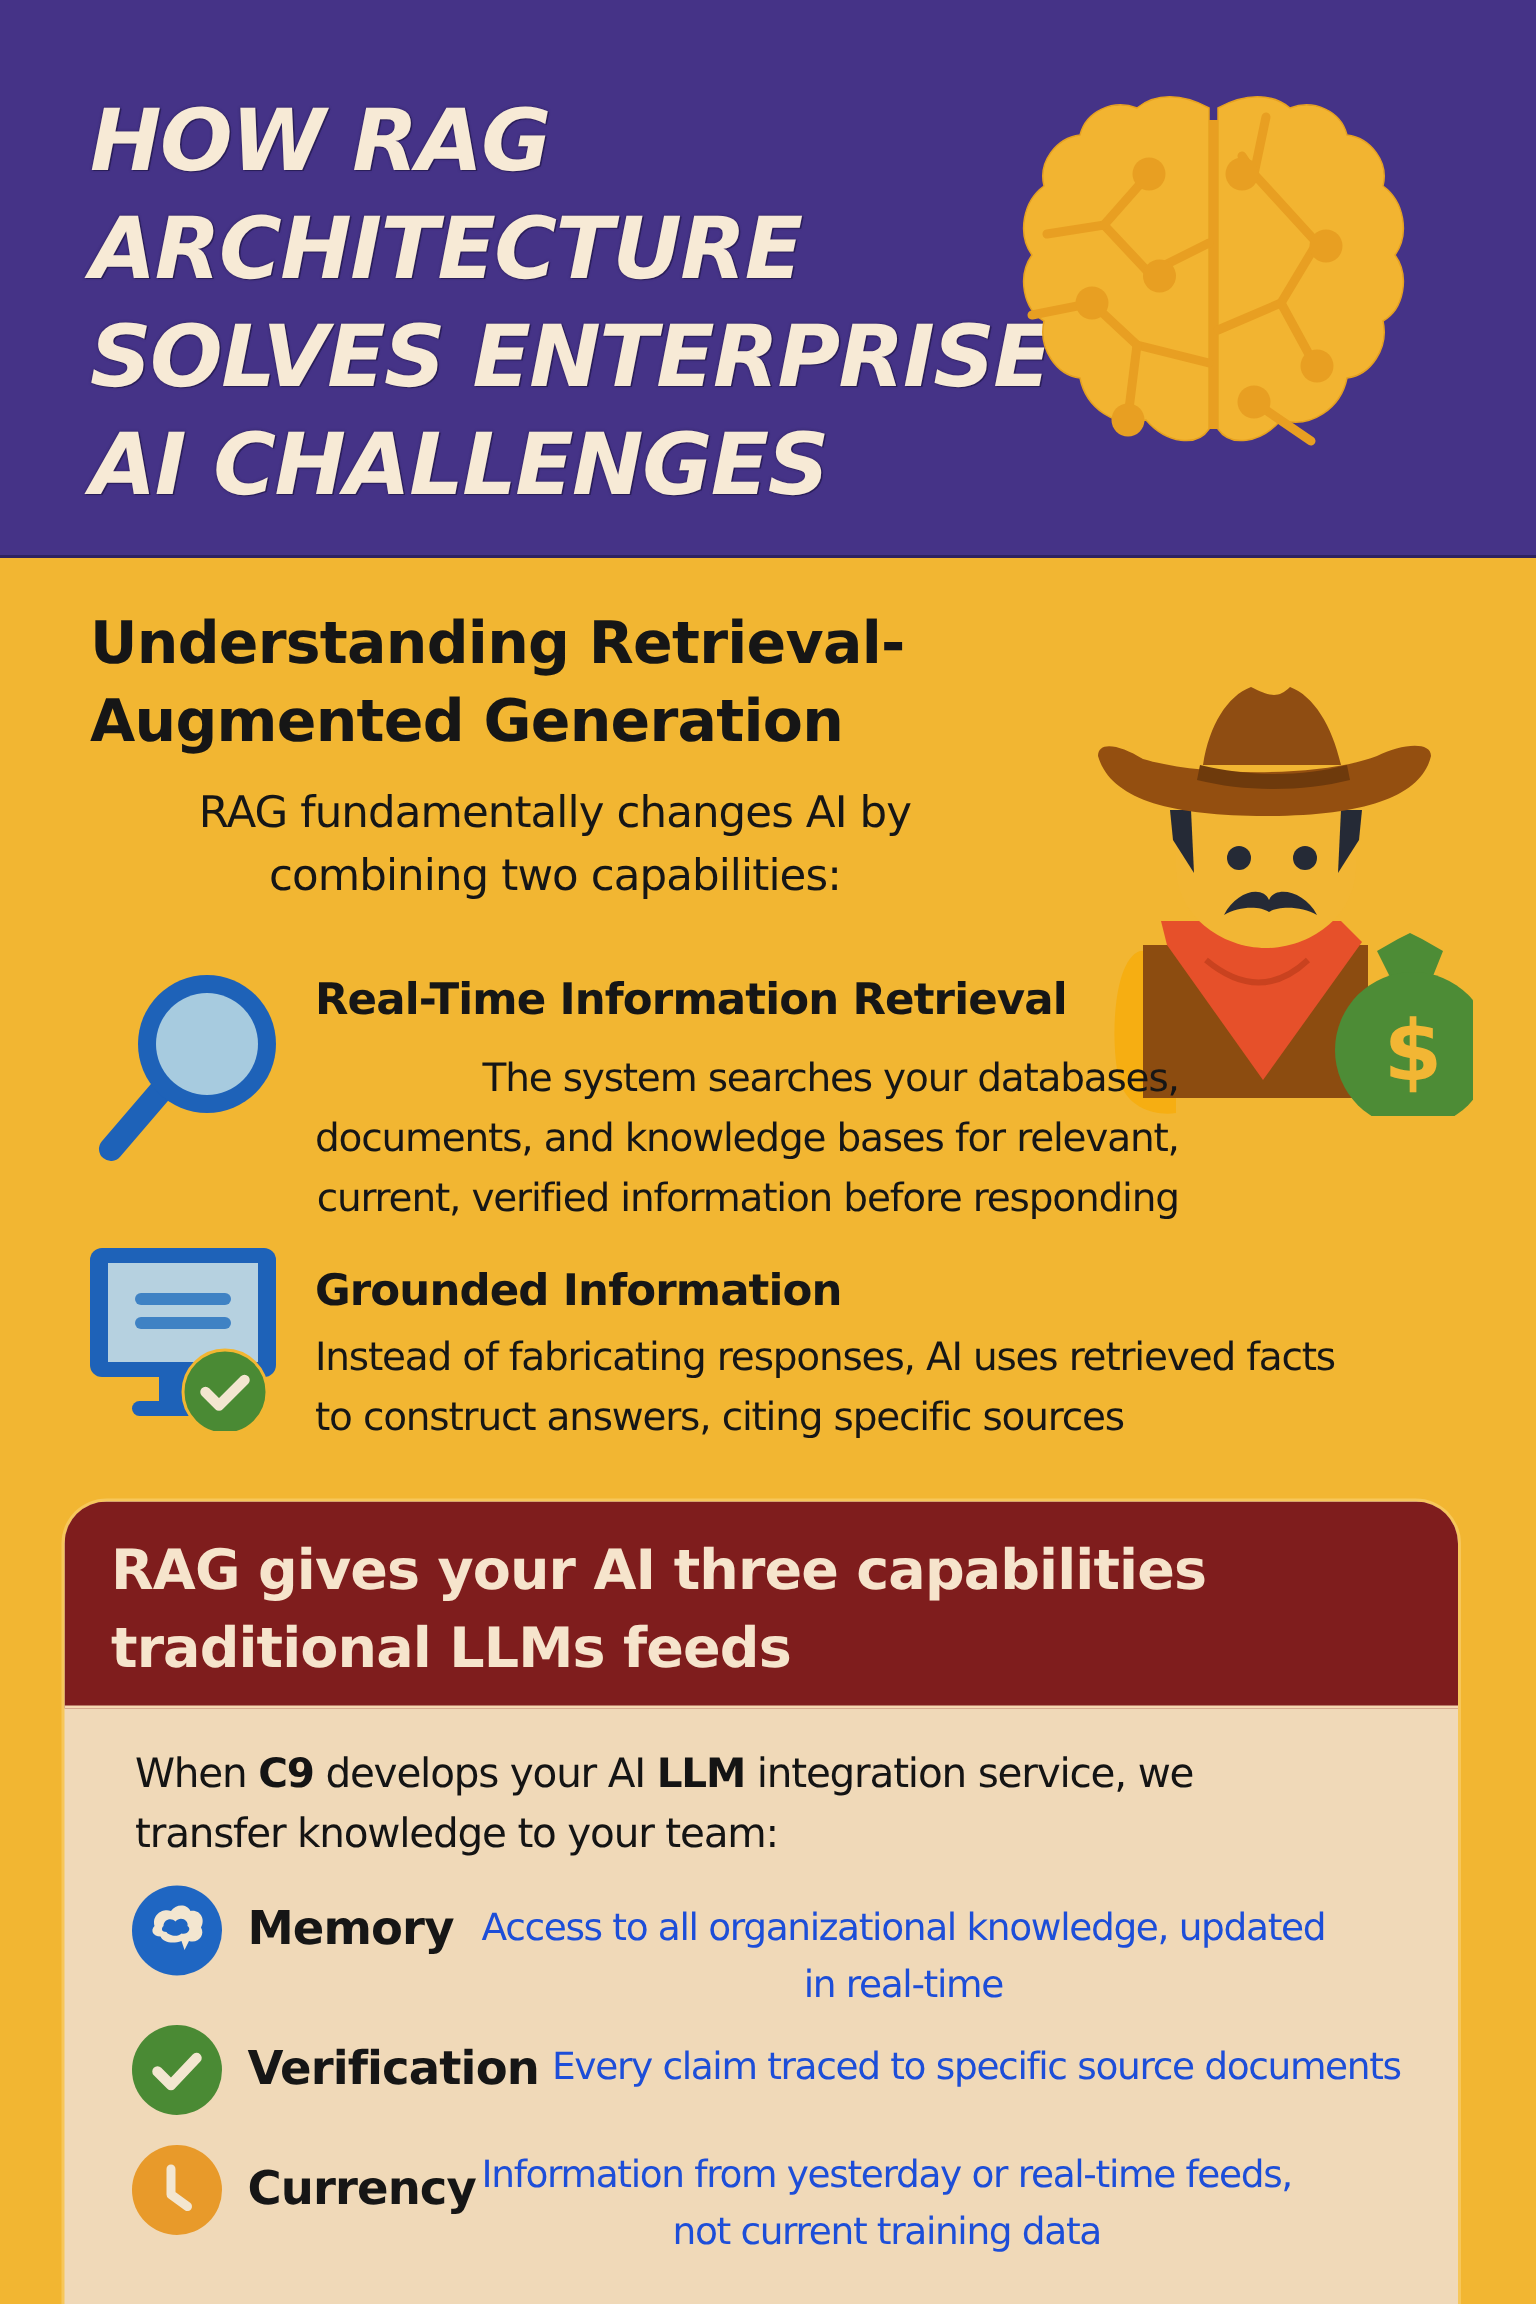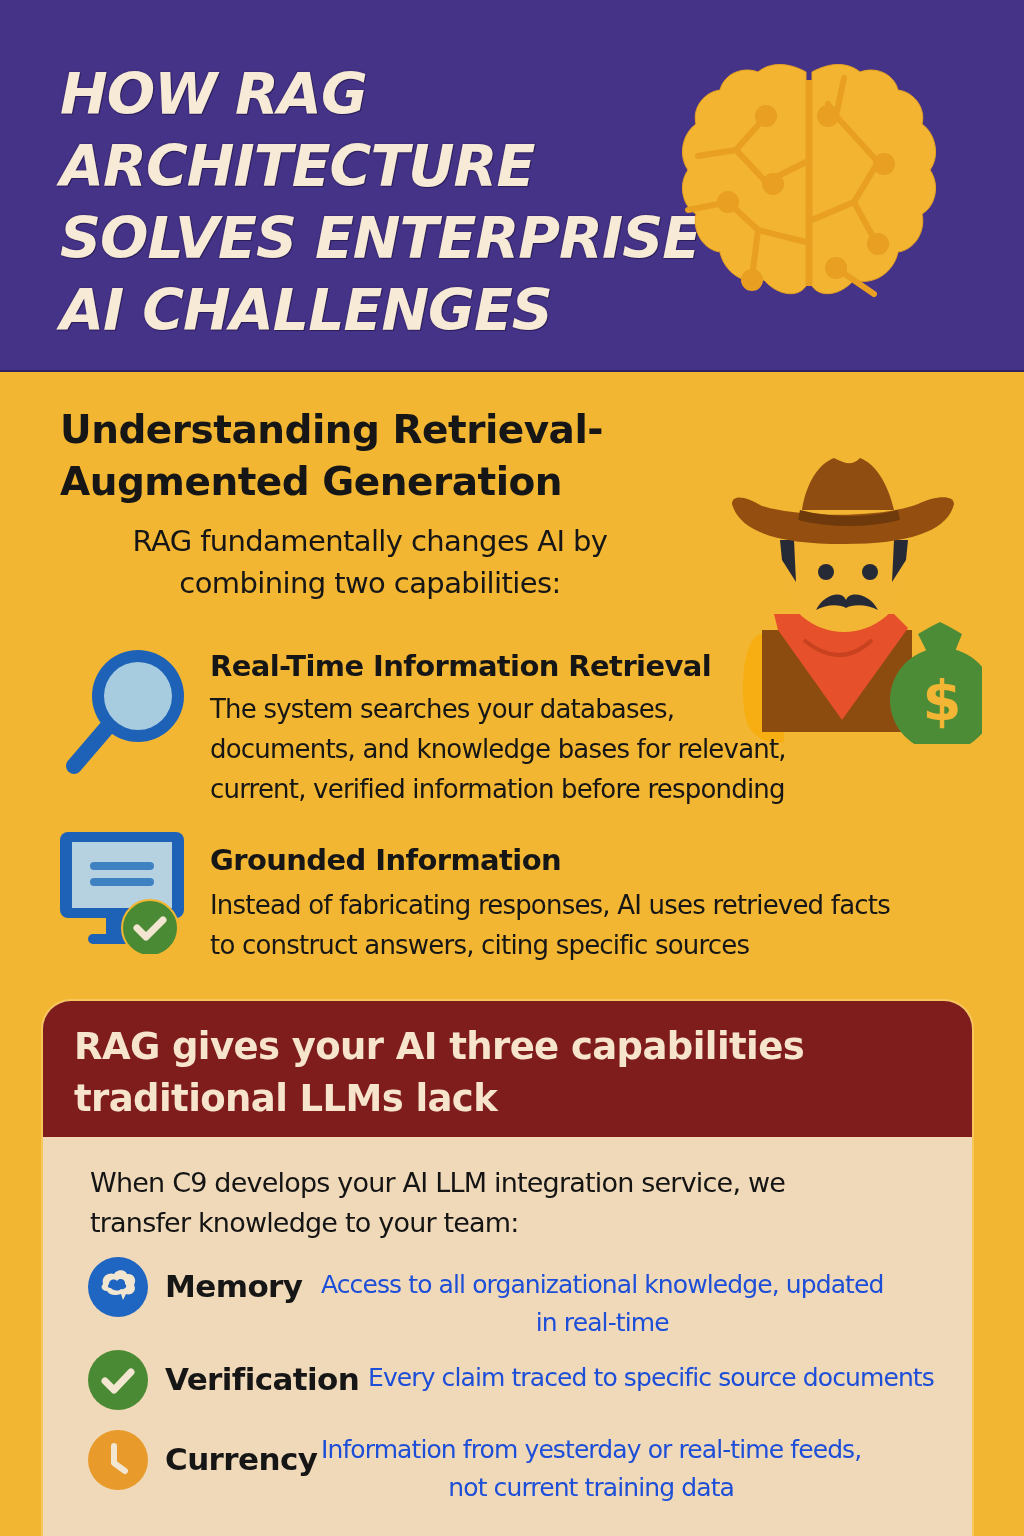--- a/index.html
+++ b/index.html
@@ -61,21 +61,21 @@
     position: absolute; left: 31px; top: 20px; margin: 0;
     font-weight: bold; font-size: 37px; line-height: 52px; letter-spacing: -0.6px;
     color: #f6e4cc;
   }
   .card-title span { display: block; }
   .card-intro {
     position: absolute; left: 47px; top: 162px; margin: 0;
     font-size: 27px; line-height: 40px; letter-spacing: -0.8px; color: #141414;
   }
   .card-intro span { display: block; }
-  .card-intro b { font-weight: normal; }
+  .card-intro b { font-weight: bold; }
 
   .cap { position: absolute; left: 44px; }
   .cap-icon { position: absolute; left: 0; top: 0; width: 62px; height: 62px; }
   .cap-name {
     position: absolute; left: 78px; top: 10px; margin: 0; white-space: nowrap;
     font-weight: bold; font-size: 31px; line-height: 40px; letter-spacing: -0.6px; color: #161616;
   }
   .cap-desc {
     position: absolute; margin: 0; white-space: nowrap;
     font-size: 25px; line-height: 38px; letter-spacing: -0.9px; color: #1d4ed8; text-align: center;
@@ -152,21 +152,21 @@
 </svg>
 
 <div class="feature" style="top:646px;">
   <svg class="feature-icon" width="130" height="136" viewBox="0 0 130 136" style="left:2px;top:0;">
     <line x1="50" y1="78" x2="14" y2="120" stroke="#1e62b8" stroke-width="16" stroke-linecap="round"></line>
     <circle cx="78" cy="50" r="46" fill="#1e62b8"></circle>
     <circle cx="78" cy="50" r="34" fill="#a7cbdf"></circle>
     <path d="M52 68 A34 34 0 0 0 112 50 A34 34 0 0 1 52 68 Z" fill="#94bcd3"></path>
   </svg>
   <h3 class="feature-title">Real-Time Information Retrieval</h3>
-  <p class="feature-desc" style="top:43px;">
+  <p class="feature-desc" style="top:53px;text-align:right;">
     <span>The system searches your databases,</span>
     <span>documents, and knowledge bases for relevant,</span>
     <span>current, verified information before responding</span>
   </p>
 </div>
 
 <div class="feature" style="top:840px;">
   <svg class="feature-icon" width="130" height="122" viewBox="0 0 130 122" style="left:2px;top:-8px;">
     <rect x="0" y="0" width="124" height="86" rx="8" fill="#1e62b8"></rect>
     <rect x="12" y="10" width="100" height="66" fill="#b6d1e0"></rect>
@@ -181,21 +181,21 @@
   <p class="feature-desc" style="top:45px;">
     <span>Instead of fabricating responses, AI uses retrieved facts</span>
     <span>to construct answers, citing specific sources</span>
   </p>
 </div>
 
 <div class="card">
   <div class="card-header">
     <h2 class="card-title">
       <span>RAG gives your AI three capabilities</span>
-      <span>traditional LLMs lack</span>
+      <span>traditional LLMs feeds</span>
     </h2>
   </div>
 
   <p class="card-intro">
     <span><span style="display:inline">When </span><b style="display:inline">C9</b><span style="display:inline"> develops your AI </span><b style="display:inline">LLM</b><span style="display:inline"> integration service, we</span></span>
     <span>transfer knowledge to your team:</span>
   </p>
 
   <div class="cap" style="top:255px;">
     <svg class="cap-icon" viewBox="0 0 62 62">

